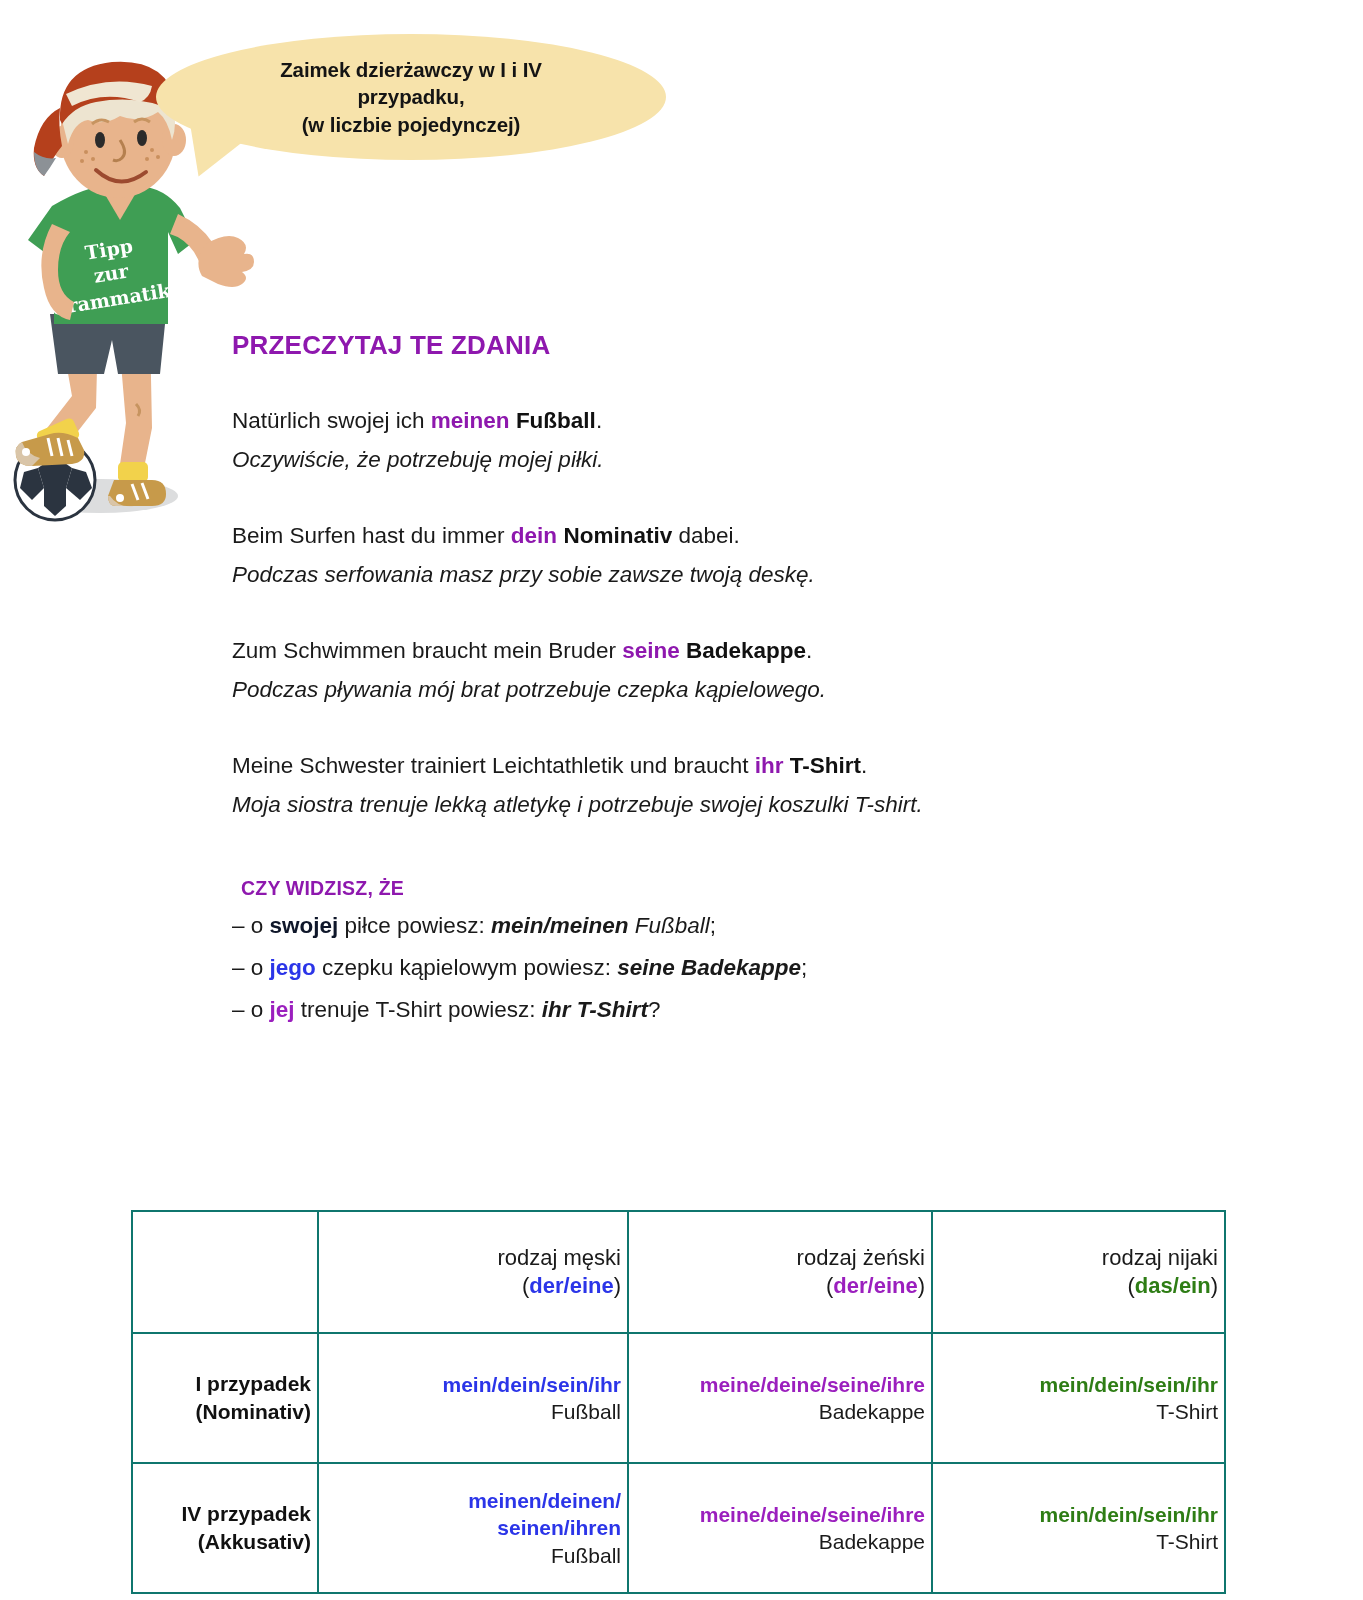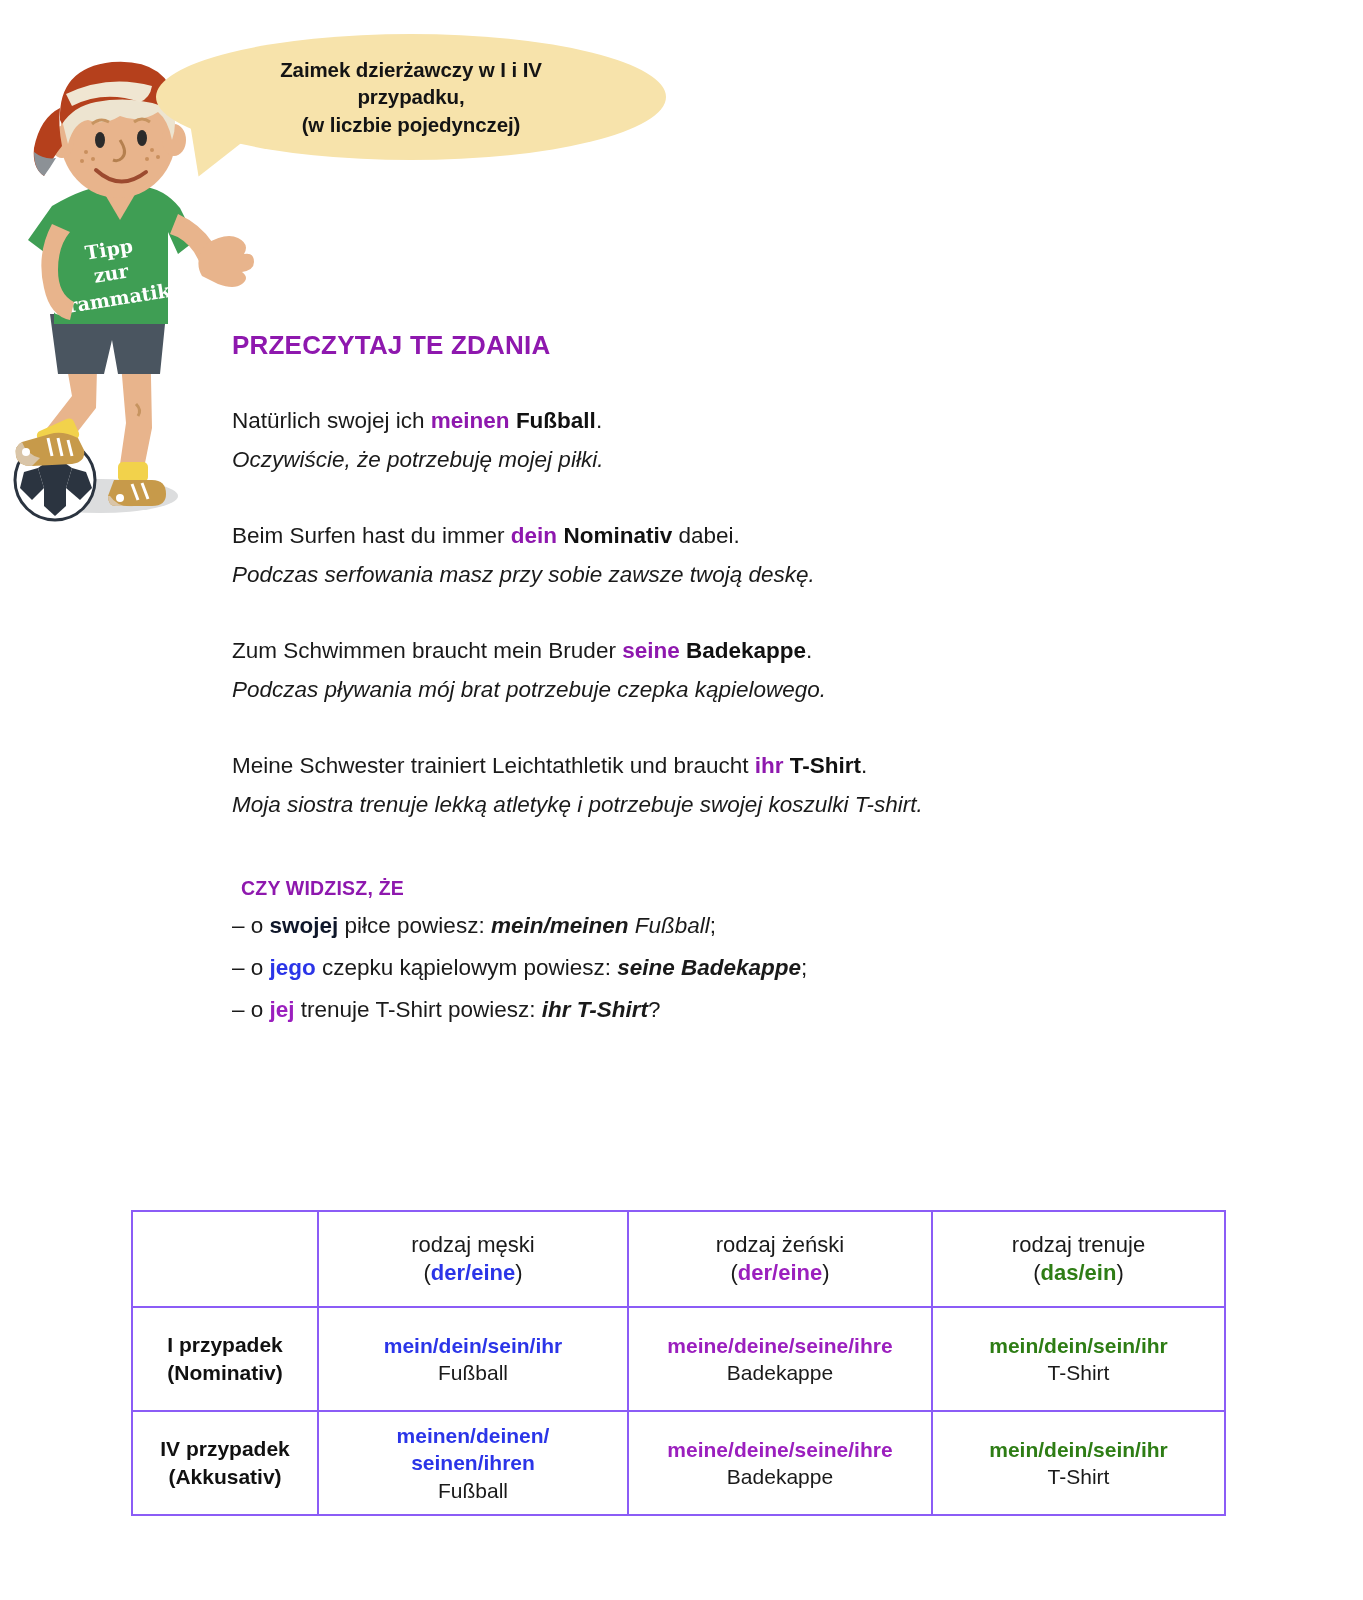--- a/index.html
+++ b/index.html
@@ -135,24 +135,24 @@
   
   #decl-table {
     position: absolute;
     left: 131px;
     top: 1210px;
     width: 1093px;
     border-collapse: collapse;
     table-layout: fixed;
   }
   #decl-table td {
-    border: 2px solid #8b5cf6;
-    text-align: center;
+    border: 2px solid #0f766e;
+    text-align: right;
     vertical-align: middle;
-    padding: 8px 6px;
+    padding: 21px 6px;
   }
   #decl-table col.c0 { width: 186px; }
   #decl-table col.c1 { width: 310px; }
   #decl-table col.c2 { width: 304px; }
   #decl-table col.c3 { width: 293px; }
 
   .th-cell {
     height: 78px;
     font-size: 22px;
     line-height: 1.28;
@@ -322,21 +322,21 @@
       <td class="th-cell"></td>
       <td class="th-cell">
         <span>rodzaj męski</span><br>
         <span class="paren">(</span><span class="c-blue">der/eine</span><span class="paren">)</span>
       </td>
       <td class="th-cell">
         <span>rodzaj żeński</span><br>
         <span class="paren">(</span><span class="c-purple">der/eine</span><span class="paren">)</span>
       </td>
       <td class="th-cell">
-        <span>rodzaj trenuje</span><br>
+        <span>rodzaj nijaki</span><br>
         <span class="paren">(</span><span class="c-green">das/ein</span><span class="paren">)</span>
       </td>
     </tr>
 
     <tr>
       <td class="row-label">
         <span>I przypadek</span><br>
         <span>(Nominativ)</span>
       </td>
       <td class="data-cell">

